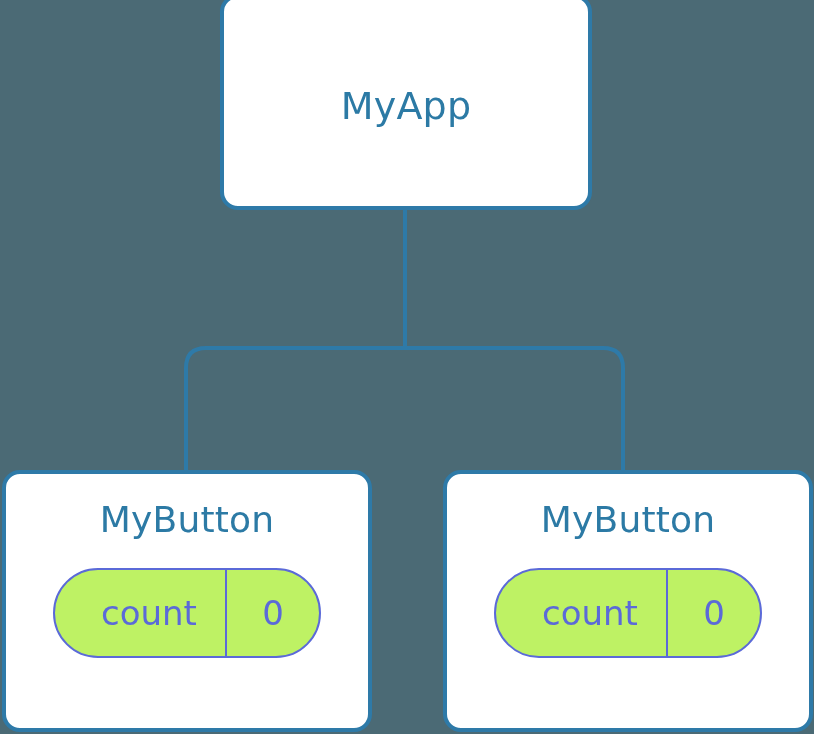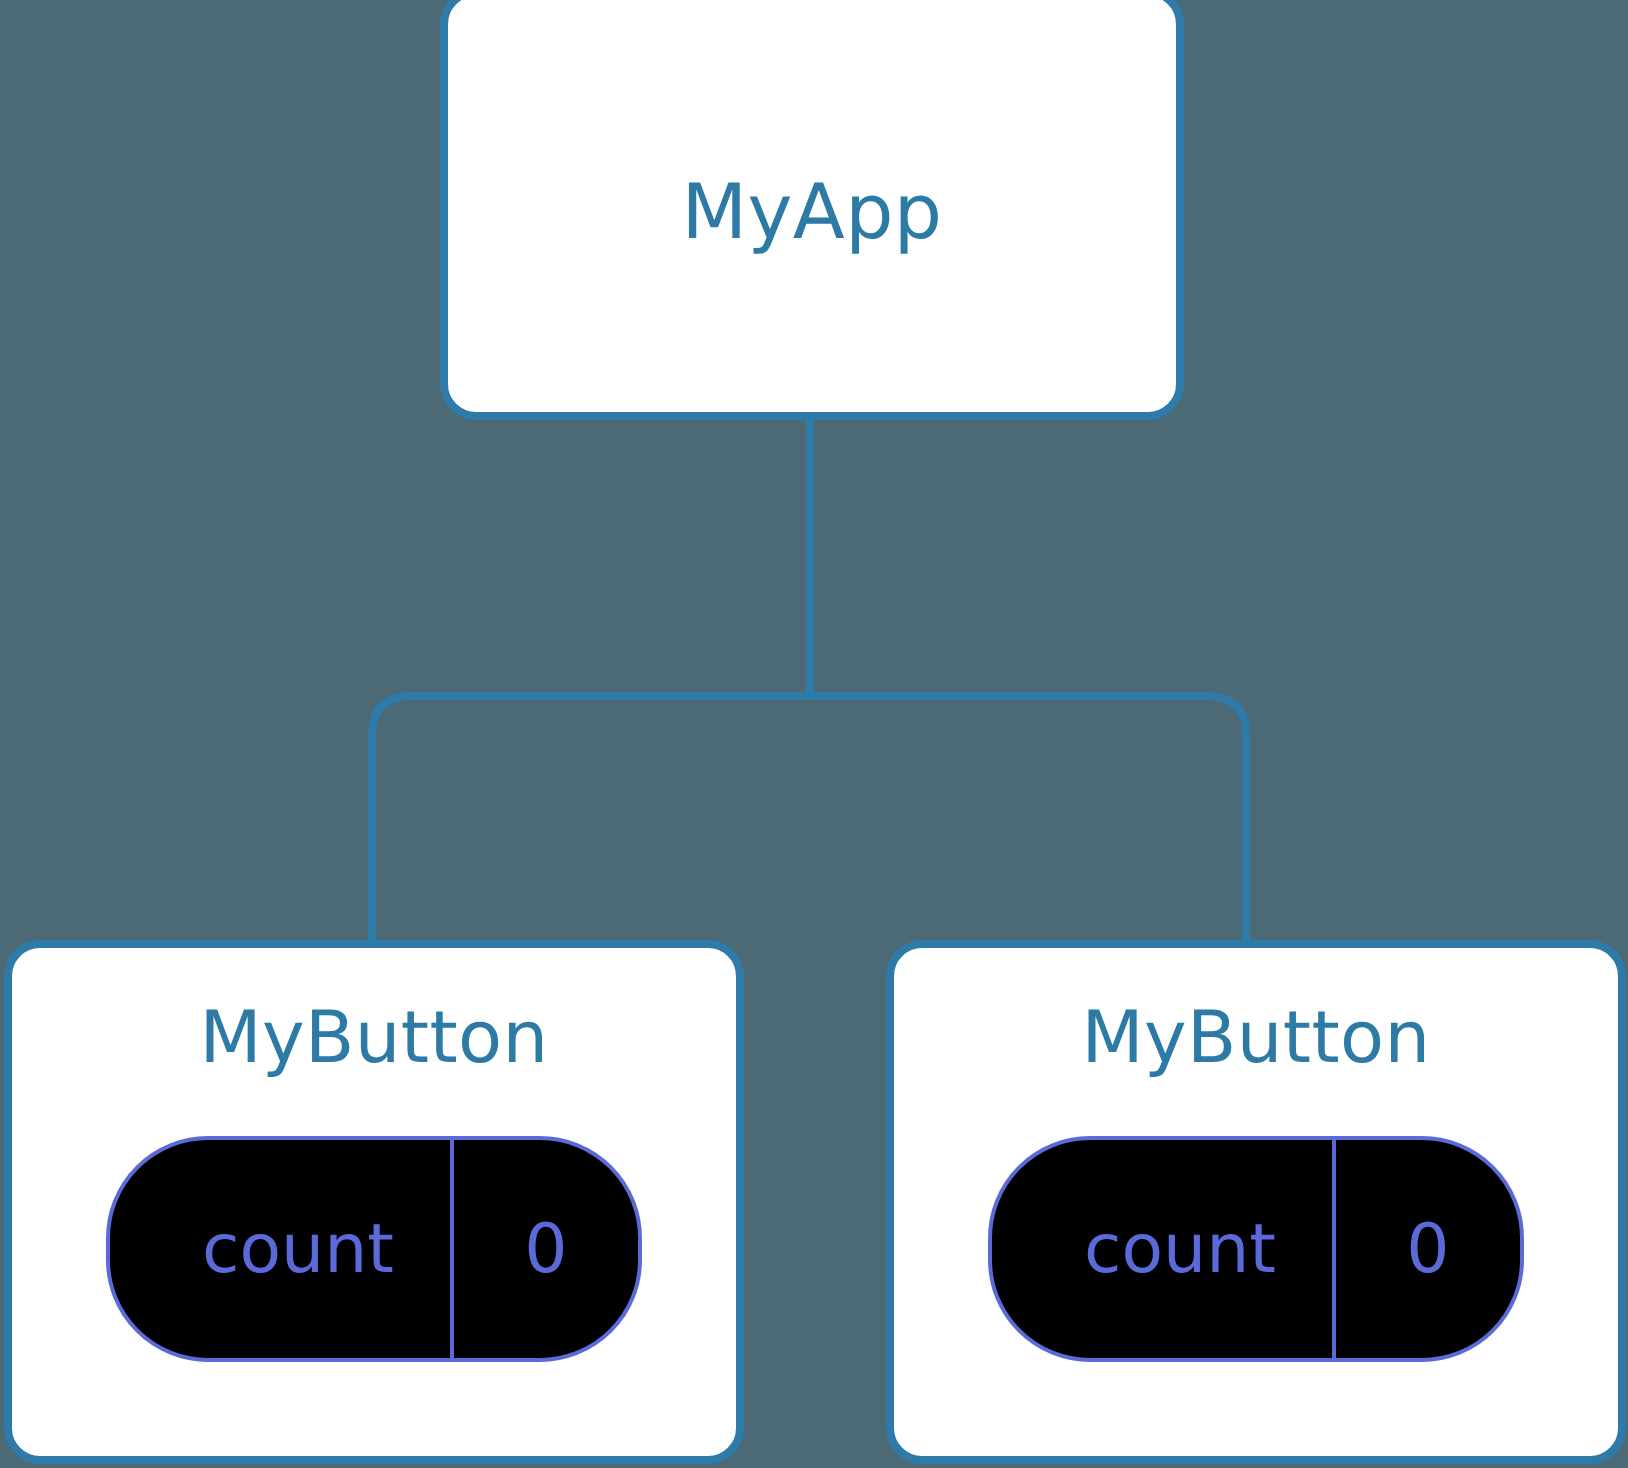--- a/index.html
+++ b/index.html
@@ -77,24 +77,24 @@
   .node.leaf-left .node-title,
   .node.leaf-right .node-title {
     margin-top: 28px;
   }
 
   
   .capsule {
     margin-top: 30px;
     display: flex;
     align-items: stretch;
-    height: 113px;
+    height: 90px;
     border: 2.5px solid #5b6ad8;
     border-radius: 51px;
-    background: #000000;
+    background: #bef264;
     box-sizing: border-box;
     overflow: hidden;
   }
   .capsule-key,
   .capsule-val {
     display: flex;
     align-items: center;
     justify-content: center;
     color: #5b6ad8;
     font-size: 34px;

